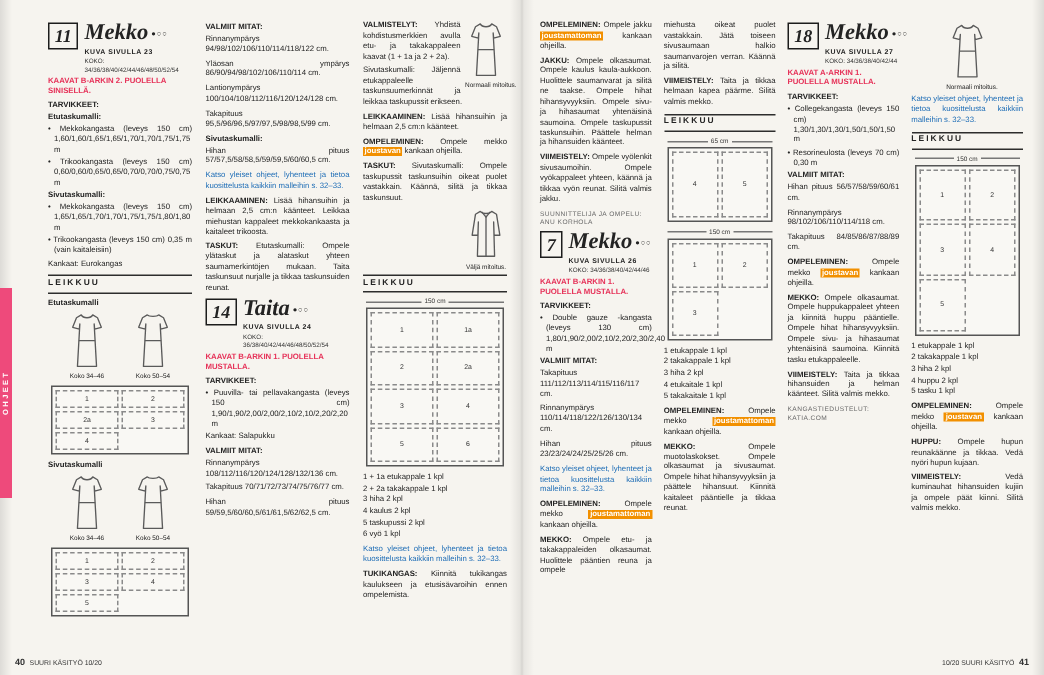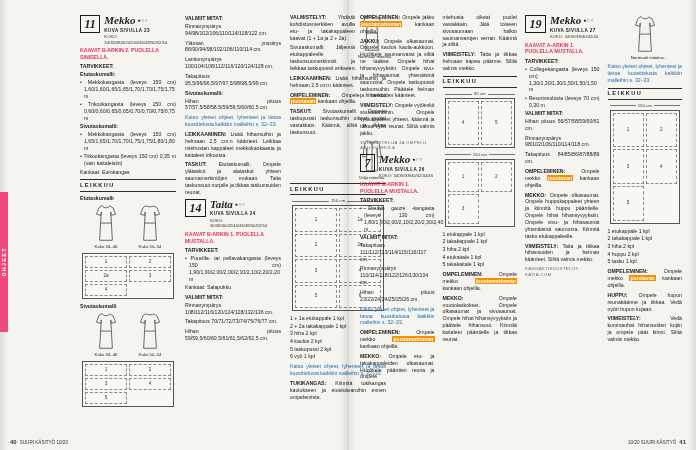--- a/index.html
+++ b/index.html
@@ -7,21 +7,21 @@
     --orange:#f29000; --pink:#ee4a7b; --line:#5a5a5a;
   }
   html,body{margin:0;padding:0;}
   body{
     width:696px;height:450px;position:relative;overflow:hidden;
     background:var(--paper);color:var(--ink);
     font-family:"Liberation Sans", sans-serif;
   }
   .spread{position:absolute;inset:0;}
   .page{position:absolute;top:0;height:450px;box-sizing:border-box;display:flex;}
-  .page-left{left:0;width:348px;padding:14px 10px 18px 32px;gap:9px;margin-left:48px;}
+  .page-left{left:0;width:348px;padding:14px 10px 18px 32px;gap:9px;}
   .page-right{left:348px;width:348px;padding:14px 14px 18px 12px;gap:8px;}
   .gutter{position:absolute;left:340px;top:0;width:16px;height:100%;pointer-events:none;
     background:linear-gradient(90deg,rgba(0,0,0,0) 0%,rgba(0,0,0,.07) 42%,rgba(0,0,0,.13) 50%,rgba(0,0,0,.06) 58%,rgba(0,0,0,0) 100%);}
   .edge{position:absolute;top:0;height:100%;width:8px;pointer-events:none;}
   .edge-l{left:0;background:linear-gradient(90deg,rgba(0,0,0,.10),rgba(0,0,0,0));}
   .edge-r{right:0;background:linear-gradient(270deg,rgba(0,0,0,.10),rgba(0,0,0,0));}
 
   .col{flex:1 1 0;min-width:0;font-size:5.2px;line-height:1.32;text-align:justify;}
 
   .blk-p{margin:0 0 3px;}
@@ -33,21 +33,21 @@
   .note{color:var(--blue);margin:2px 0 3px;}
   .blk-rule{font-weight:700;letter-spacing:1.4px;font-size:5.6px;border-top:1px solid #2d2d2d;
     border-bottom:1px solid #2d2d2d;padding:1.5px 0;margin:4px 0 3px;clear:both;text-align:left;}
   .cred{color:#6a6a6a;font-size:4.4px;letter-spacing:.3px;margin:3px 0;text-align:left;}
   .hl{background:var(--orange);color:#fff;font-weight:700;padding:0 1px;}
 
   .item-header{display:flex;gap:4px;align-items:flex-start;margin:1px 0 2px;clear:both;text-align:left;}
   .item-num{border:1.2px solid #1c1c1c;font-family:"Liberation Serif",serif;font-weight:700;
     font-style:italic;font-size:12px;line-height:1;padding:2px 3.5px;flex:0 0 auto;}
   .item-title-row{line-height:1;}
-  .item-title-text{font-family:"Liberation Serif",serif;font-weight:700;font-style:italic;font-size:11px;}
+  .item-title-text{font-family:"Liberation Serif",serif;font-weight:700;font-style:italic;font-size:15px;}
   .item-dots{font-size:5px;letter-spacing:.6px;margin-left:2px;vertical-align:2px;}
   .item-kuva{font-size:4.6px;font-weight:700;letter-spacing:.4px;margin-top:1.5px;}
   .item-koko{font-size:4.2px;margin-top:.5px;color:#333;}
 
   .garm{margin:1px auto 2px;text-align:center;width:28px;}
   .garm.fr{float:right;margin:0 0 2px 3px;}
   .garm svg{width:100%;display:block;stroke:var(--line);fill:none;stroke-width:1.4;stroke-linejoin:round;stroke-linecap:round;}
   .garm-cap{font-size:4.3px;margin-top:1px;white-space:nowrap;}
   .garmpair{display:flex;justify-content:space-evenly;gap:4px;margin:2px 0 3px;clear:both;}
   .garmpair .garm{float:none;margin:0;width:28px;}
@@ -285,21 +285,21 @@
           <div class="plist-item">2 takakappale 1 kpl</div>
           <div class="plist-item">3 hiha 2 kpl</div>
           <div class="plist-item">4 etukaitale 1 kpl</div>
           <div class="plist-item">5 takakaitale 1 kpl</div>
         </div>
         <div class="blk-p"><span class="lbl">OMPELEMINEN: </span>Ompele mekko <span class="hl">joustamattoman</span> kankaan ohjeilla.</div>
         <div class="blk-p"><span class="lbl">MEKKO: </span>Ompele muotolaskokset. Ompele olkasaumat ja sivusaumat. Ompele hihat hihansyvyyksiin ja päättele hihansuut. Kiinnitä kaitaleet pääntielle ja tikkaa reunat.</div>
       </div>
       <div class="col">
         <div class="item-header">
-          <div class="item-num">19</div>
+          <div class="item-num">18</div>
           <div class="item-head-right">
             <div class="item-title-row"><span class="item-title-text">Mekko</span><span class="item-dots">●○○</span></div>
             <div class="item-kuva">KUVA SIVULLA 27</div>
             <div class="item-koko">KOKO: 34/36/38/40/42/44</div>
           </div>
         </div>
         <div class="ref">KAAVAT A-ARKIN 1. PUOLELLA MUSTALLA.</div>
         <div class="blk-h">TARVIKKEET:</div>
         <div class="blk-bullet">Collegekangasta (leveys 150 cm) 1,30/1,30/1,30/1,50/1,50/1,50 m</div>
         <div class="blk-bullet">Resorineulosta (leveys 70 cm) 0,30 m</div>

